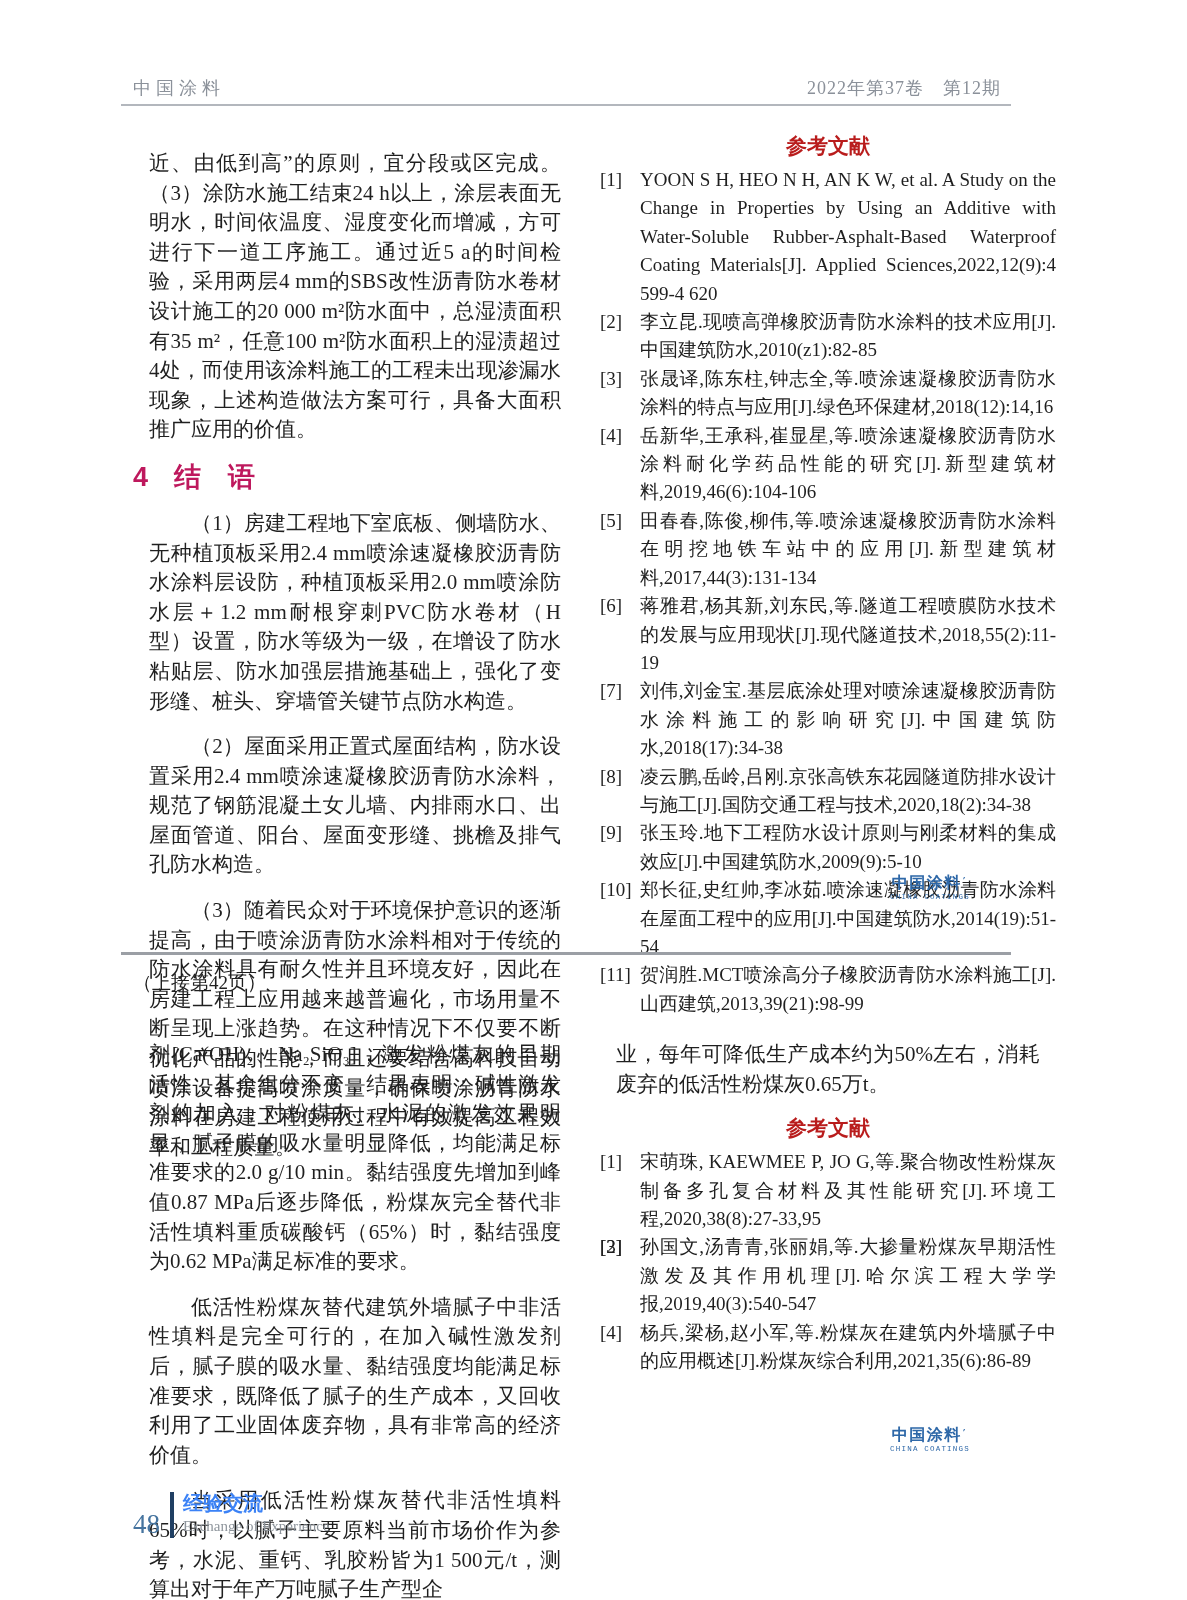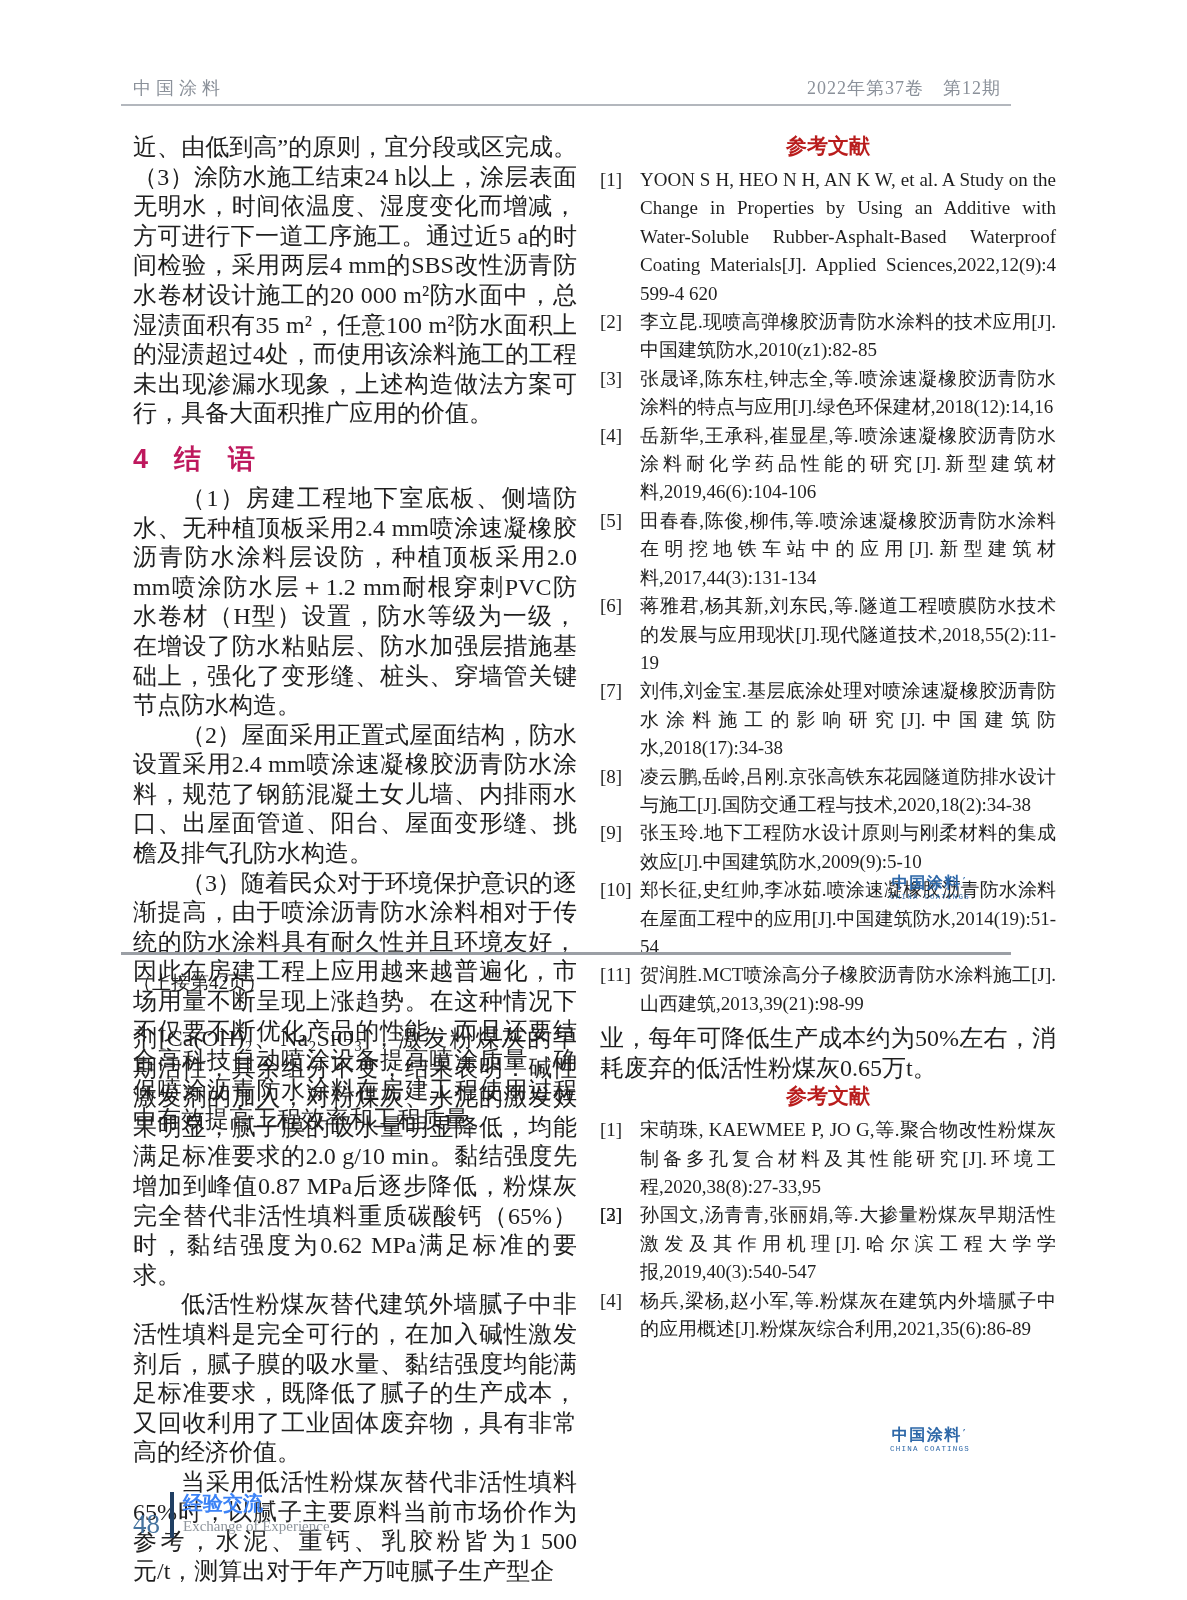--- a/index.html
+++ b/index.html
@@ -23,21 +23,21 @@
     position:absolute;top:104px;left:121px;right:111px;
     border-top:2px solid #b3b7bd;
   }
   
   .two-col{position:absolute;left:133px;right:131px;display:flex;gap:23px;}
   .article-1{top:133px;}
   .article-2{top:1024px;}
   .col-left{width:444px;flex:0 0 444px;}
   .col-right{width:456px;flex:0 0 456px;}
   .body-para{
-    margin:0;font-size:24px;line-height:29.6px;
+    margin:16px;font-size:21px;line-height:29.6px;
     text-align:justify;text-indent:2em;
   }
   .no-indent{text-indent:0;}
   
   .section-heading{
     margin:14px 0 9px 0;
     font-family:"Liberation Sans","DejaVu Sans",sans-serif;
     font-weight:bold;color:#be185d;font-size:27px;line-height:32px;
   }
   .section-heading .sh-title{margin-left:26px;letter-spacing:0;}

